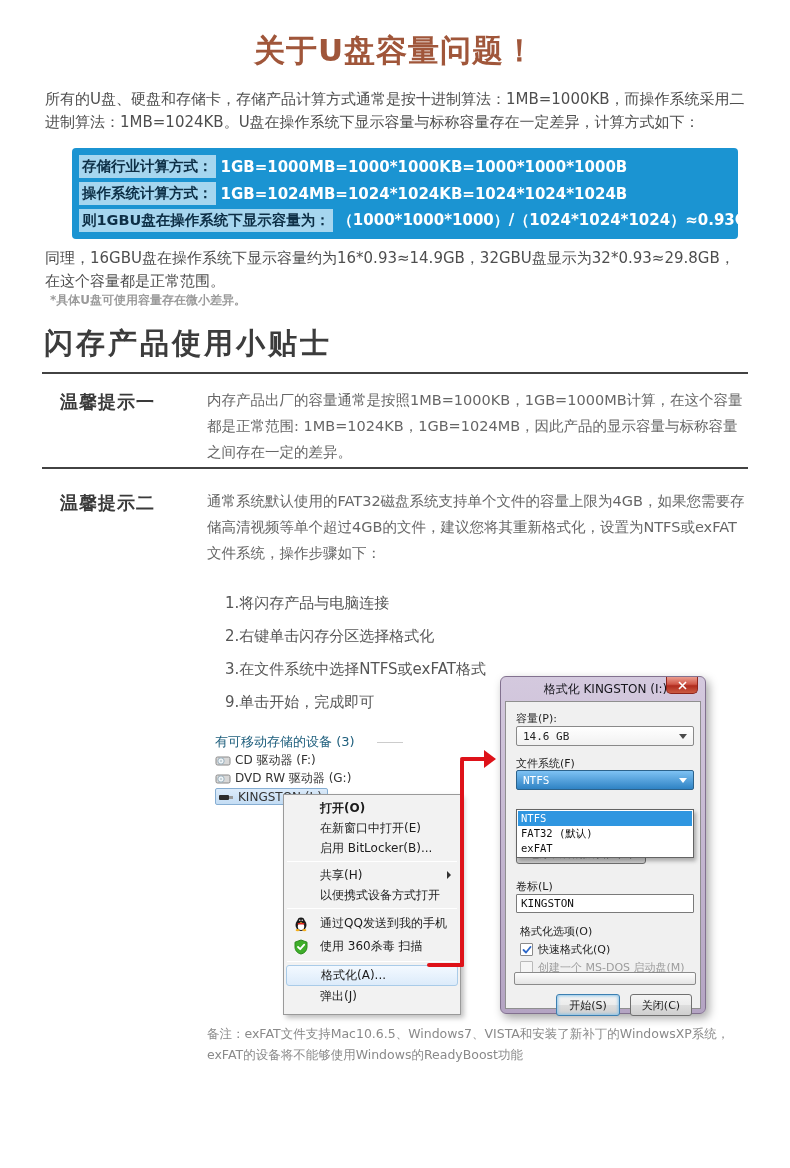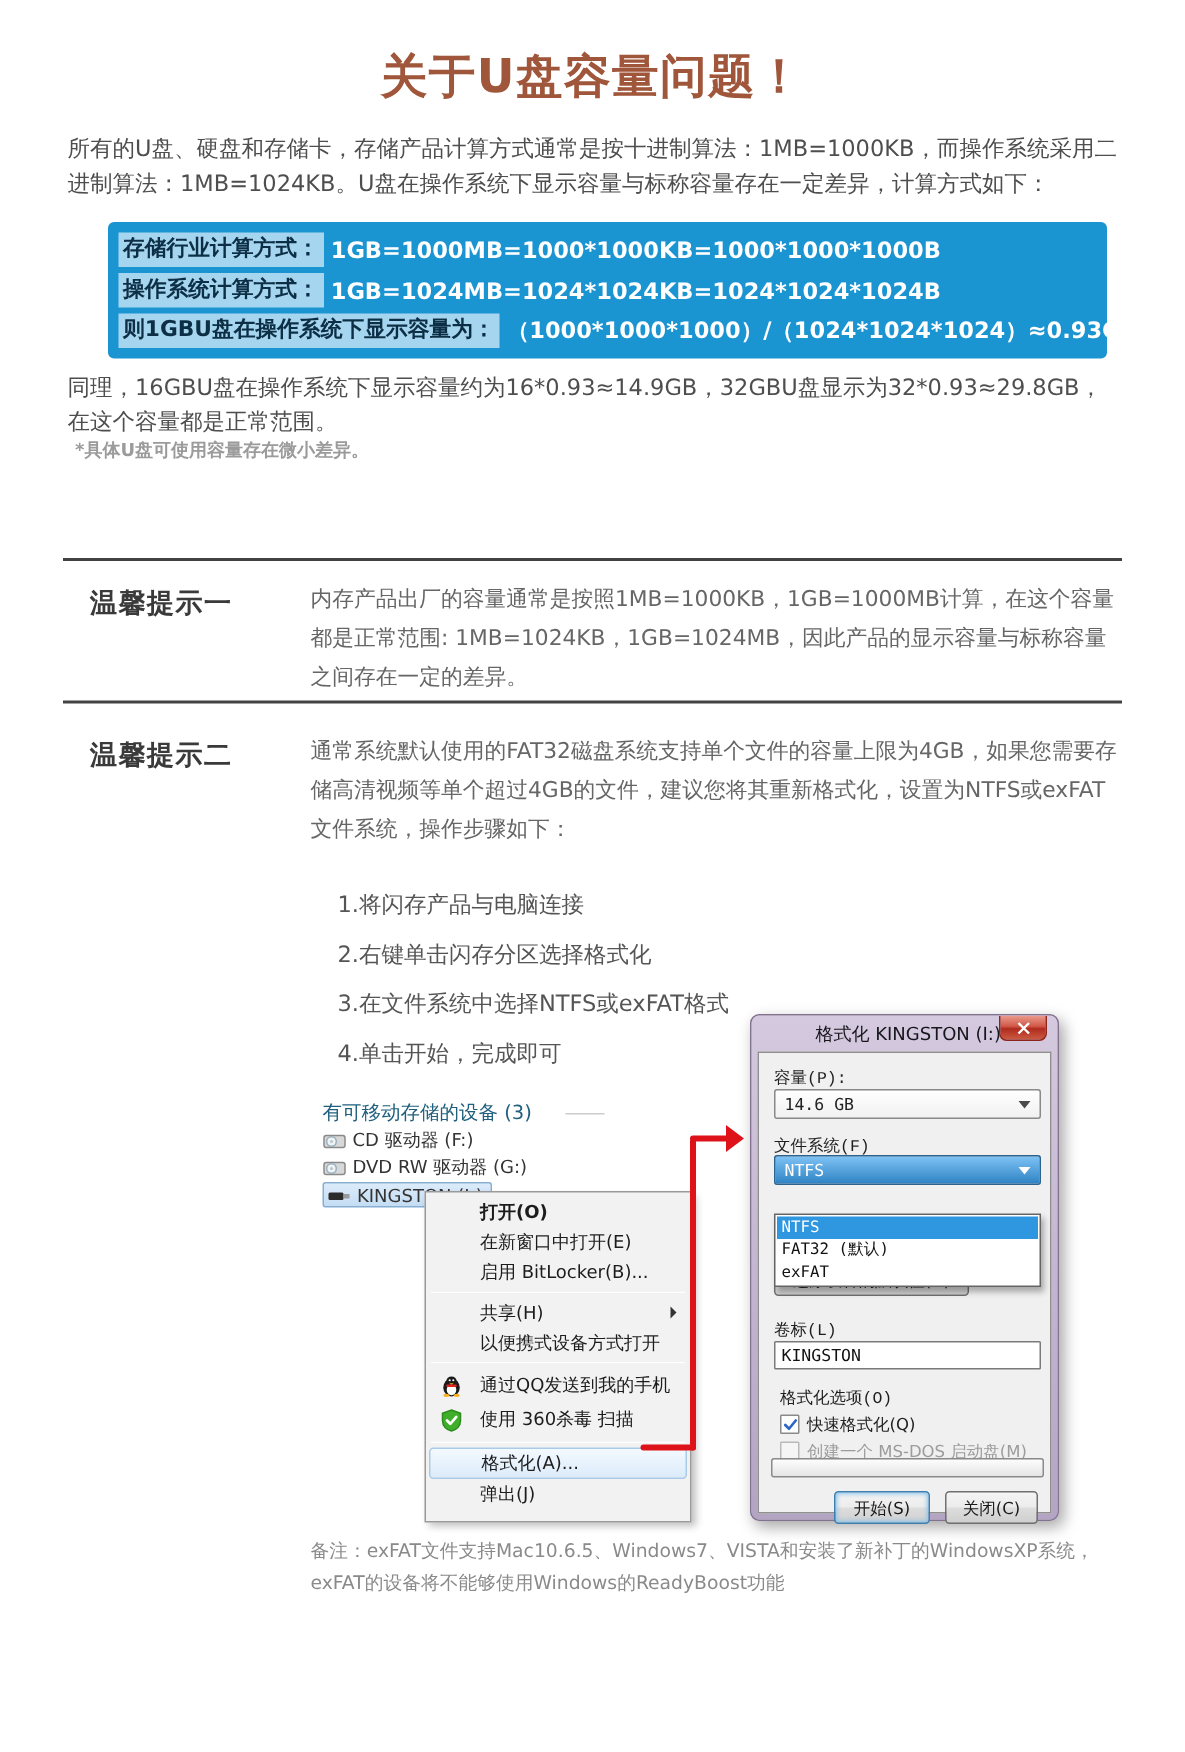--- a/index.html
+++ b/index.html
@@ -76,21 +76,21 @@
     background:linear-gradient(#d4c9de,#b4a4c3); border:1px solid #82718f; border-radius:6px;
     box-shadow:3px 4px 10px rgba(0,0,0,0.35); padding:0 4px 4px 4px; }
   .dlg-titlebar { position:relative; height:24px; display:flex; align-items:center;
     font-size:12px; color:#16161c; padding-left:5px;justify-content:center; }
   .dlg-close { position:absolute; right:3px; top:0; width:32px; height:17px;
     background:linear-gradient(#eb9c8e 0%,#d05848 45%,#b02c1e 55%,#cb5a42 100%);
     border:1px solid #8e251c; border-top:none; border-radius:0 0 5px 5px;
     display:flex; align-items:center; justify-content:center; }
   .dlg-client { position:relative; background:#f0f0f0; border:1px solid #8f8f8f; height:308px;
     font-size:11px; color:#222; }
-  .dlg-label { position:absolute; left:10px; font-size:11px; color:#1e1e1e;font-family:Liberation Mono, monospace; }
+  .dlg-label { position:absolute; left:10px; font-size:11px; color:#1e1e1e; }
   .combo { position:absolute; left:10px; width:178px; height:20px; display:flex; align-items:center;
     background:linear-gradient(#ffffff,#f1f1f1); border:1px solid #898989; border-radius:2px;
     padding:0 6px; font-family:"DejaVu Sans Mono","Liberation Mono",monospace; font-size:11px; }
   .combo-arrow { margin-left:auto; width:0; height:0; border-left:4px solid transparent;
     border-right:4px solid transparent; border-top:5px solid #4a4a4a; }
   .combo-blue { background:linear-gradient(#7ec2f4,#2f83c4); color:#ffffff; border-color:#2c628b; }
   .combo-blue .combo-arrow { border-top-color:#ffffff; }
   .fs-droplist { position:absolute; left:10px; top:107px; width:178px; background:#ffffff;
     border:1px solid #646464; box-shadow:2px 3px 4px rgba(0,0,0,0.3); z-index:2; padding:1px;
     font-family:"DejaVu Sans Mono","Liberation Mono",monospace; font-size:10.5px; }
@@ -134,40 +134,41 @@
     </div>
     <div class="calc-row">
       <span class="calc-label">则1GBU盘在操作系统下显示容量为：</span>
       <span class="calc-formula">（1000*1000*1000）/（1024*1024*1024）≈0.93GB</span>
     </div>
   </div>
 
   <p class="para follow-up">同理，16GBU盘在操作系统下显示容量约为16*0.93≈14.9GB，32GBU盘显示为32*0.93≈29.8GB，在这个容量都是正常范围。</p>
   <p class="fine-print">*具体U盘可使用容量存在微小差异。</p>
 
+  <h2 class="section-title">闪存产品使用小贴士</h2>
 
   <div class="rule rule-1"></div>
 
   <div class="tip-row tip-1">
     <div class="tip-label">温馨提示一</div>
     <div class="tip-text">内存产品出厂的容量通常是按照1MB=1000KB，1GB=1000MB计算，在这个容量都是正常范围:  1MB=1024KB，1GB=1024MB，因此产品的显示容量与标称容量之间存在一定的差异。</div>
   </div>
 
   <div class="rule rule-2"></div>
 
   <div class="tip-row tip-2">
     <div class="tip-label">温馨提示二</div>
     <div class="tip-text">通常系统默认使用的FAT32磁盘系统支持单个文件的容量上限为4GB，如果您需要存储高清视频等单个超过4GB的文件，建议您将其重新格式化，设置为NTFS或exFAT文件系统，操作步骤如下：</div>
   </div>
 
   <div class="steps">
     <div class="step">1.将闪存产品与电脑连接</div>
     <div class="step">2.右键单击闪存分区选择格式化</div>
     <div class="step">3.在文件系统中选择NTFS或exFAT格式</div>
-    <div class="step">4.单击开始，完成即可</div>
+    <div class="step">9.单击开始，完成即可</div>
   </div>
 
   <div class="explorer">
     <div class="group-header">
       <span>有可移动存储的设备 (3)</span>
       <span class="header-rule"></span>
     </div>
     <div class="device-row">
       <svg class="device-icon" viewBox="0 0 16 12">
         <rect x="1" y="2" width="14" height="8" rx="1.5" fill="#d8d8d8" stroke="#8a8a8a"></rect>

